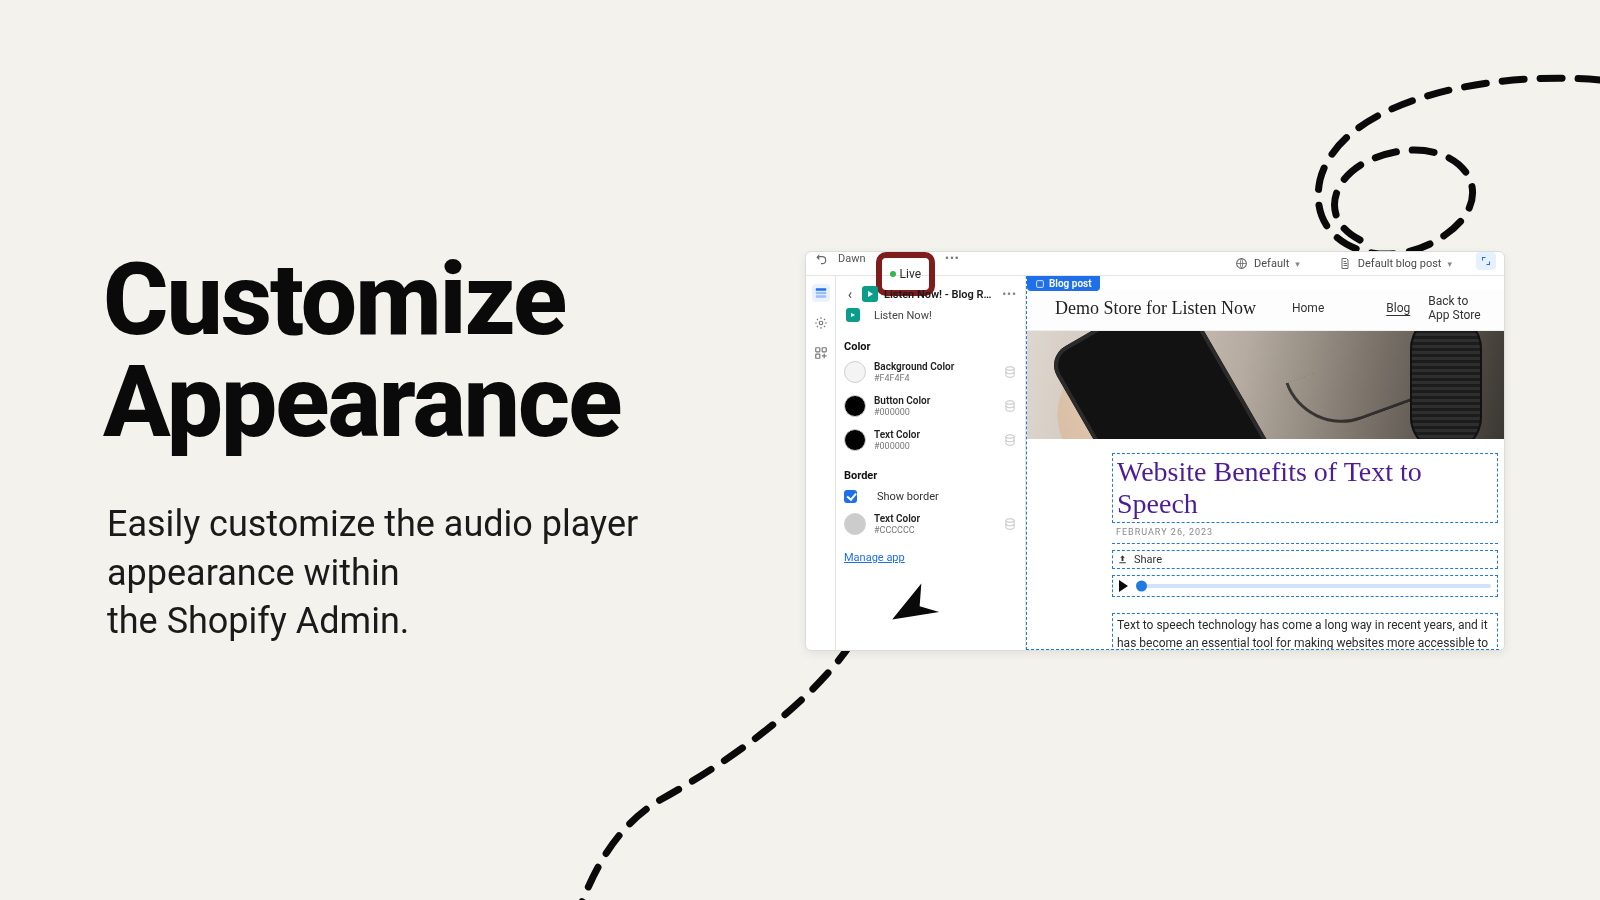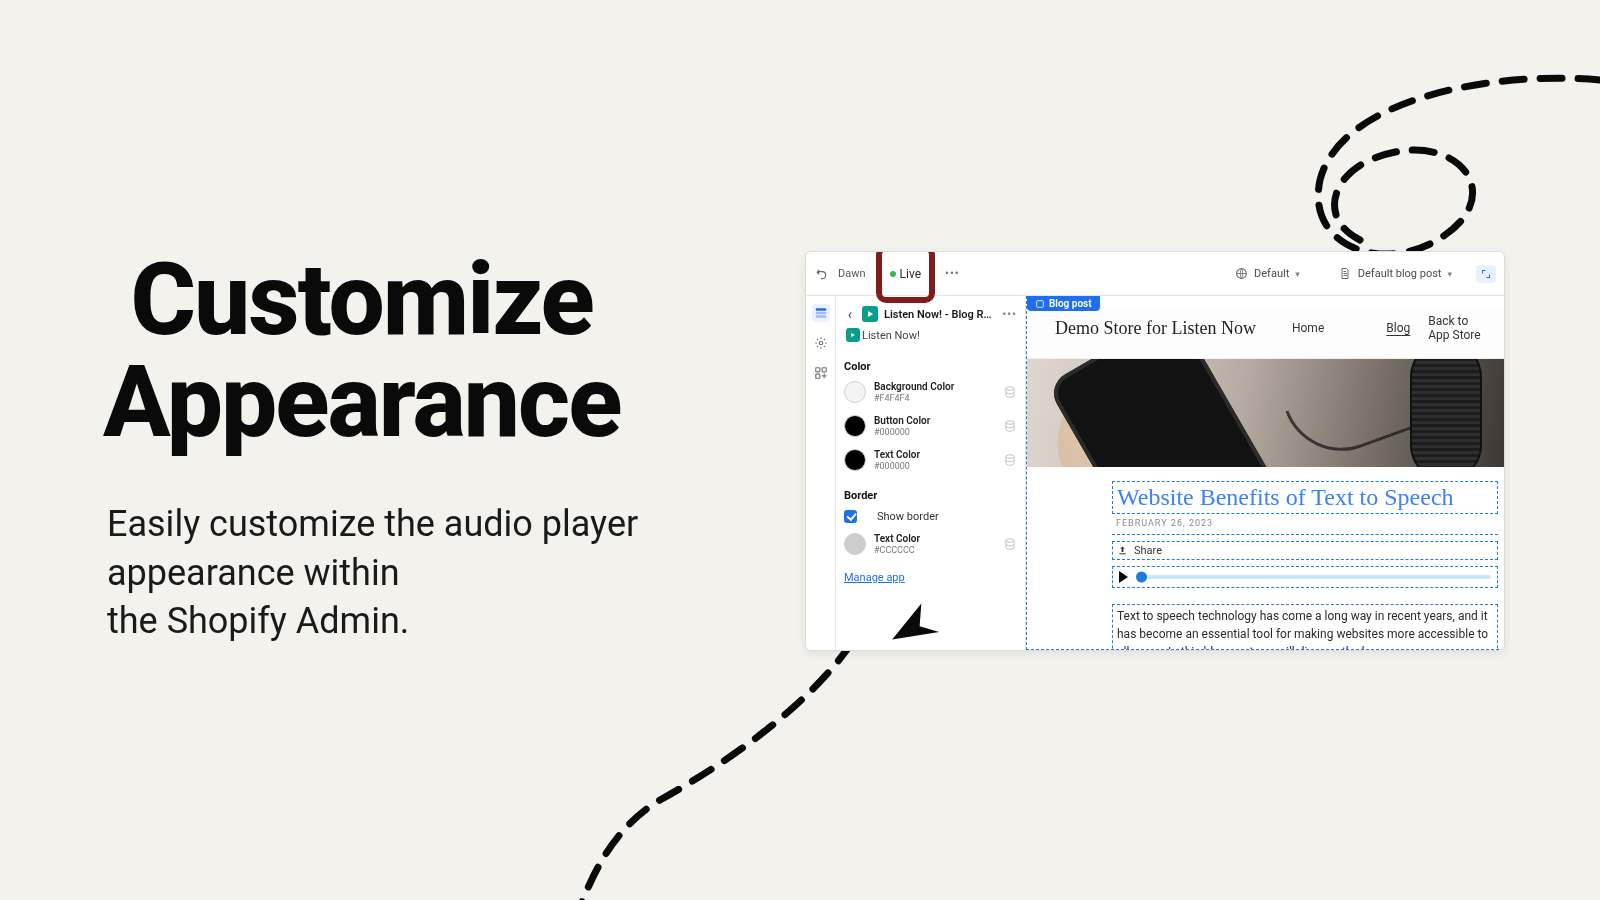--- a/index.html
+++ b/index.html
@@ -6,39 +6,38 @@
   body {
     width: 1600px; height: 900px;
     background: #f4f2ec;
     font-family: -apple-system, BlinkMacSystemFont, "Segoe UI", Roboto, sans-serif;
     position: relative; overflow: hidden;
   }
   .hero-title {
     position: absolute; left: 103px; top: 249px;
     font-size: 100px; font-weight: 800; line-height: 1.02; color: #0a0a0a;
     letter-spacing: -2px;
-    text-align: center;
   }
   .hero-sub {
     position: absolute; left: 107px; top: 500px;
     font-size: 36px; font-weight: 400; color: #1a1a1a; line-height: 1.35;
   }
   
   .swoosh { position: absolute; pointer-events: none; }
 
   
   .app-window {
     position: absolute; left: 805px; top: 251px; width: 700px; height: 400px;
     background: #fff; border: 1px solid #dcdcdc; border-radius: 6px;
     box-shadow: 0 3px 10px rgba(0,0,0,.07);
     display: flex; flex-direction: column; overflow: hidden;
   }
   .topbar {
-    height: 44px; border-bottom: 1px solid #e5e5e5;
-    display: flex; align-items: center; padding: 0 8px; font-size: 11px; color: #555; gap: 10px;
+    height: 24px; border-bottom: 1px solid #e5e5e5;
+    display: flex; padding: 0 8px; font-size: 11px; color: #555; gap: 10px;
   }
   .topbar .undo-icon svg { display: block; }
   .live-badge {
     display: inline-flex; align-items: center; gap: 4px;
     border: 6px solid #7f1d1d; border-radius: 10px; padding: 16px 8px; font-size: 12px; color: #2a2a2a;
   }
   .live-dot { width: 6px; height: 6px; background: #3ab54a; border-radius: 50%; }
   .more-dots { letter-spacing: 1px; color: #777; font-weight: 600; }
   .topbar-spacer { flex: 1; }
   .topbar-select { display: flex; align-items: center; gap: 6px; color: #4a4a4a; padding: 0 8px; border-radius: 4px; }
@@ -62,21 +61,21 @@
     display: flex; flex-direction: column;
   }
   .crumb-row { display: flex; align-items: center; gap: 6px; margin-bottom: 6px; color: #1a1a1a; font-weight: 600; }
   .crumb-row .back { font-size: 14px; color: #555; width: 12px; text-align: center; }
   .crumb-row .app-badge {
     width: 16px; height: 16px; background: #0a9e8a; border-radius: 3px; display: flex; align-items: center; justify-content: center;
   }
   .crumb-row .app-badge::after { content: ""; width: 0; height: 0; border-left: 5px solid #fff; border-top: 3px solid transparent; border-bottom: 3px solid transparent; }
   .crumb-title { flex: 1; white-space: nowrap; overflow: hidden; text-overflow: ellipsis; }
   .crumb-more { color: #888; font-weight: 700; letter-spacing: 1px; }
-  .app-row { display: flex; align-items: center; gap: 2px; font-size: 11px; color: #444; margin-bottom: 12px; padding-left: 2px; }
+  .app-row { display: flex; align-items: center; gap: 14px; font-size: 11px; color: #444; margin-bottom: 12px; padding-left: 2px; }
   .app-row .app-badge {
     width: 14px; height: 14px; background: #0a9e8a; border-radius: 3px; display: flex; align-items: center; justify-content: center;
   }
   .app-row .app-badge::after { content: ""; width: 0; height: 0; border-left: 4px solid #fff; border-top: 2.5px solid transparent; border-bottom: 2.5px solid transparent; }
 
   .section-label { font-weight: 700; font-size: 11px; margin: 6px 0 8px; color: #111; }
   .color-row { display: flex; align-items: center; gap: 8px; margin-bottom: 12px; }
   .swatch { width: 22px; height: 22px; border-radius: 50%; border: 1px solid #d0d0d0; flex: none; }
   .color-meta { flex: 1; line-height: 1.15; }
   .color-meta .cname { font-size: 10px; color: #222; font-weight: 600; }
@@ -93,21 +92,21 @@
 
   
   .preview { flex: 1; display: flex; flex-direction: column; min-width: 0; border: 1px dashed #1f7ae0; border-top: none; border-right: none; justify-content: center; }
   .bp-tag {
     position: relative; align-self: flex-start;
     background: #1f6feb; color: #fff; font-size: 10px; font-weight: 600;
     padding: 2px 8px; border-radius: 0 0 4px 4px; display: flex; align-items: center; gap: 4px;
     margin-bottom: -1px;
   }
   .storebar {
-    background: #fdfdfd; display: flex; align-items: center; padding: 4px 18px 16px 28px; gap: 18px;
+    background: #fdfdfd; display: flex; align-items: center; padding: 4px 18px 8px 28px; gap: 18px;
     border-bottom: 1px solid #eee; min-height: 30px;
   }
   .brand { font-family: Georgia, "Times New Roman", serif; font-size: 18px; color: #222; flex: none; }
   .storebar .spacer { flex: 1; }
   .navlink { font-size: 12px; color: #333; }
   .navlink.u { text-decoration: underline; text-underline-offset: 3px; margin-left: 44px; }
 
   .hero-img {
     height: 108px; position: relative; overflow: hidden;
     background: linear-gradient(100deg, #ded7cf 0%, #c9bfb4 28%, #b5aba0 45%, #7d756c 70%, #3b3732 100%);
@@ -128,21 +127,21 @@
     box-shadow: 0 0 0 2px #111 inset;
   }
   .hero-mic-stand { position: absolute; right: 44px; top: 80px; width: 24px; height: 70px; background: #2a2a2a; border-radius: 4px; }
   .hero-cable { position:absolute; right: 92px; top: 30px; width: 120px; height: 60px; border: 3px solid #202020; border-top: none; border-right: none; border-radius: 0 0 0 60px; transform: rotate(-20deg); opacity:.8; }
 
   .article {
     background: #fff; padding: 14px 6px 6px 85px; flex: 1; overflow: hidden;
   }
   .sel-outline { border: 1px dashed #1f7ae0; }
   .article-title {
-    font-family: Georgia, serif; font-size: 24px; color: #3b82f6; text-align: left; padding: 2px 4px;
+    font-family: Georgia, serif; font-size: 28px; color: #4c1d95; text-align: left; padding: 2px 4px;
   }
   .article-date { font-size: 9px; letter-spacing: 1px; color: #8a8a8a; text-transform: uppercase; padding: 4px 0 4px 4px; }
   .divider-dash { border-top: 1px dashed #1f7ae0; margin: 2px 0 6px; }
   .share-row { display: flex; align-items: center; gap: 6px; font-size: 11px; color: #333; padding: 2px 4px; }
   .share-row svg { display: block; }
   .player {
     margin-top: 6px; padding: 4px 6px; display: flex; align-items: center; gap: 10px;
     border: 1px dashed #1f7ae0;
   }
   .play-btn { width: 0; height: 0; border-left: 9px solid #0a0a0a; border-top: 6px solid transparent; border-bottom: 6px solid transparent; }

